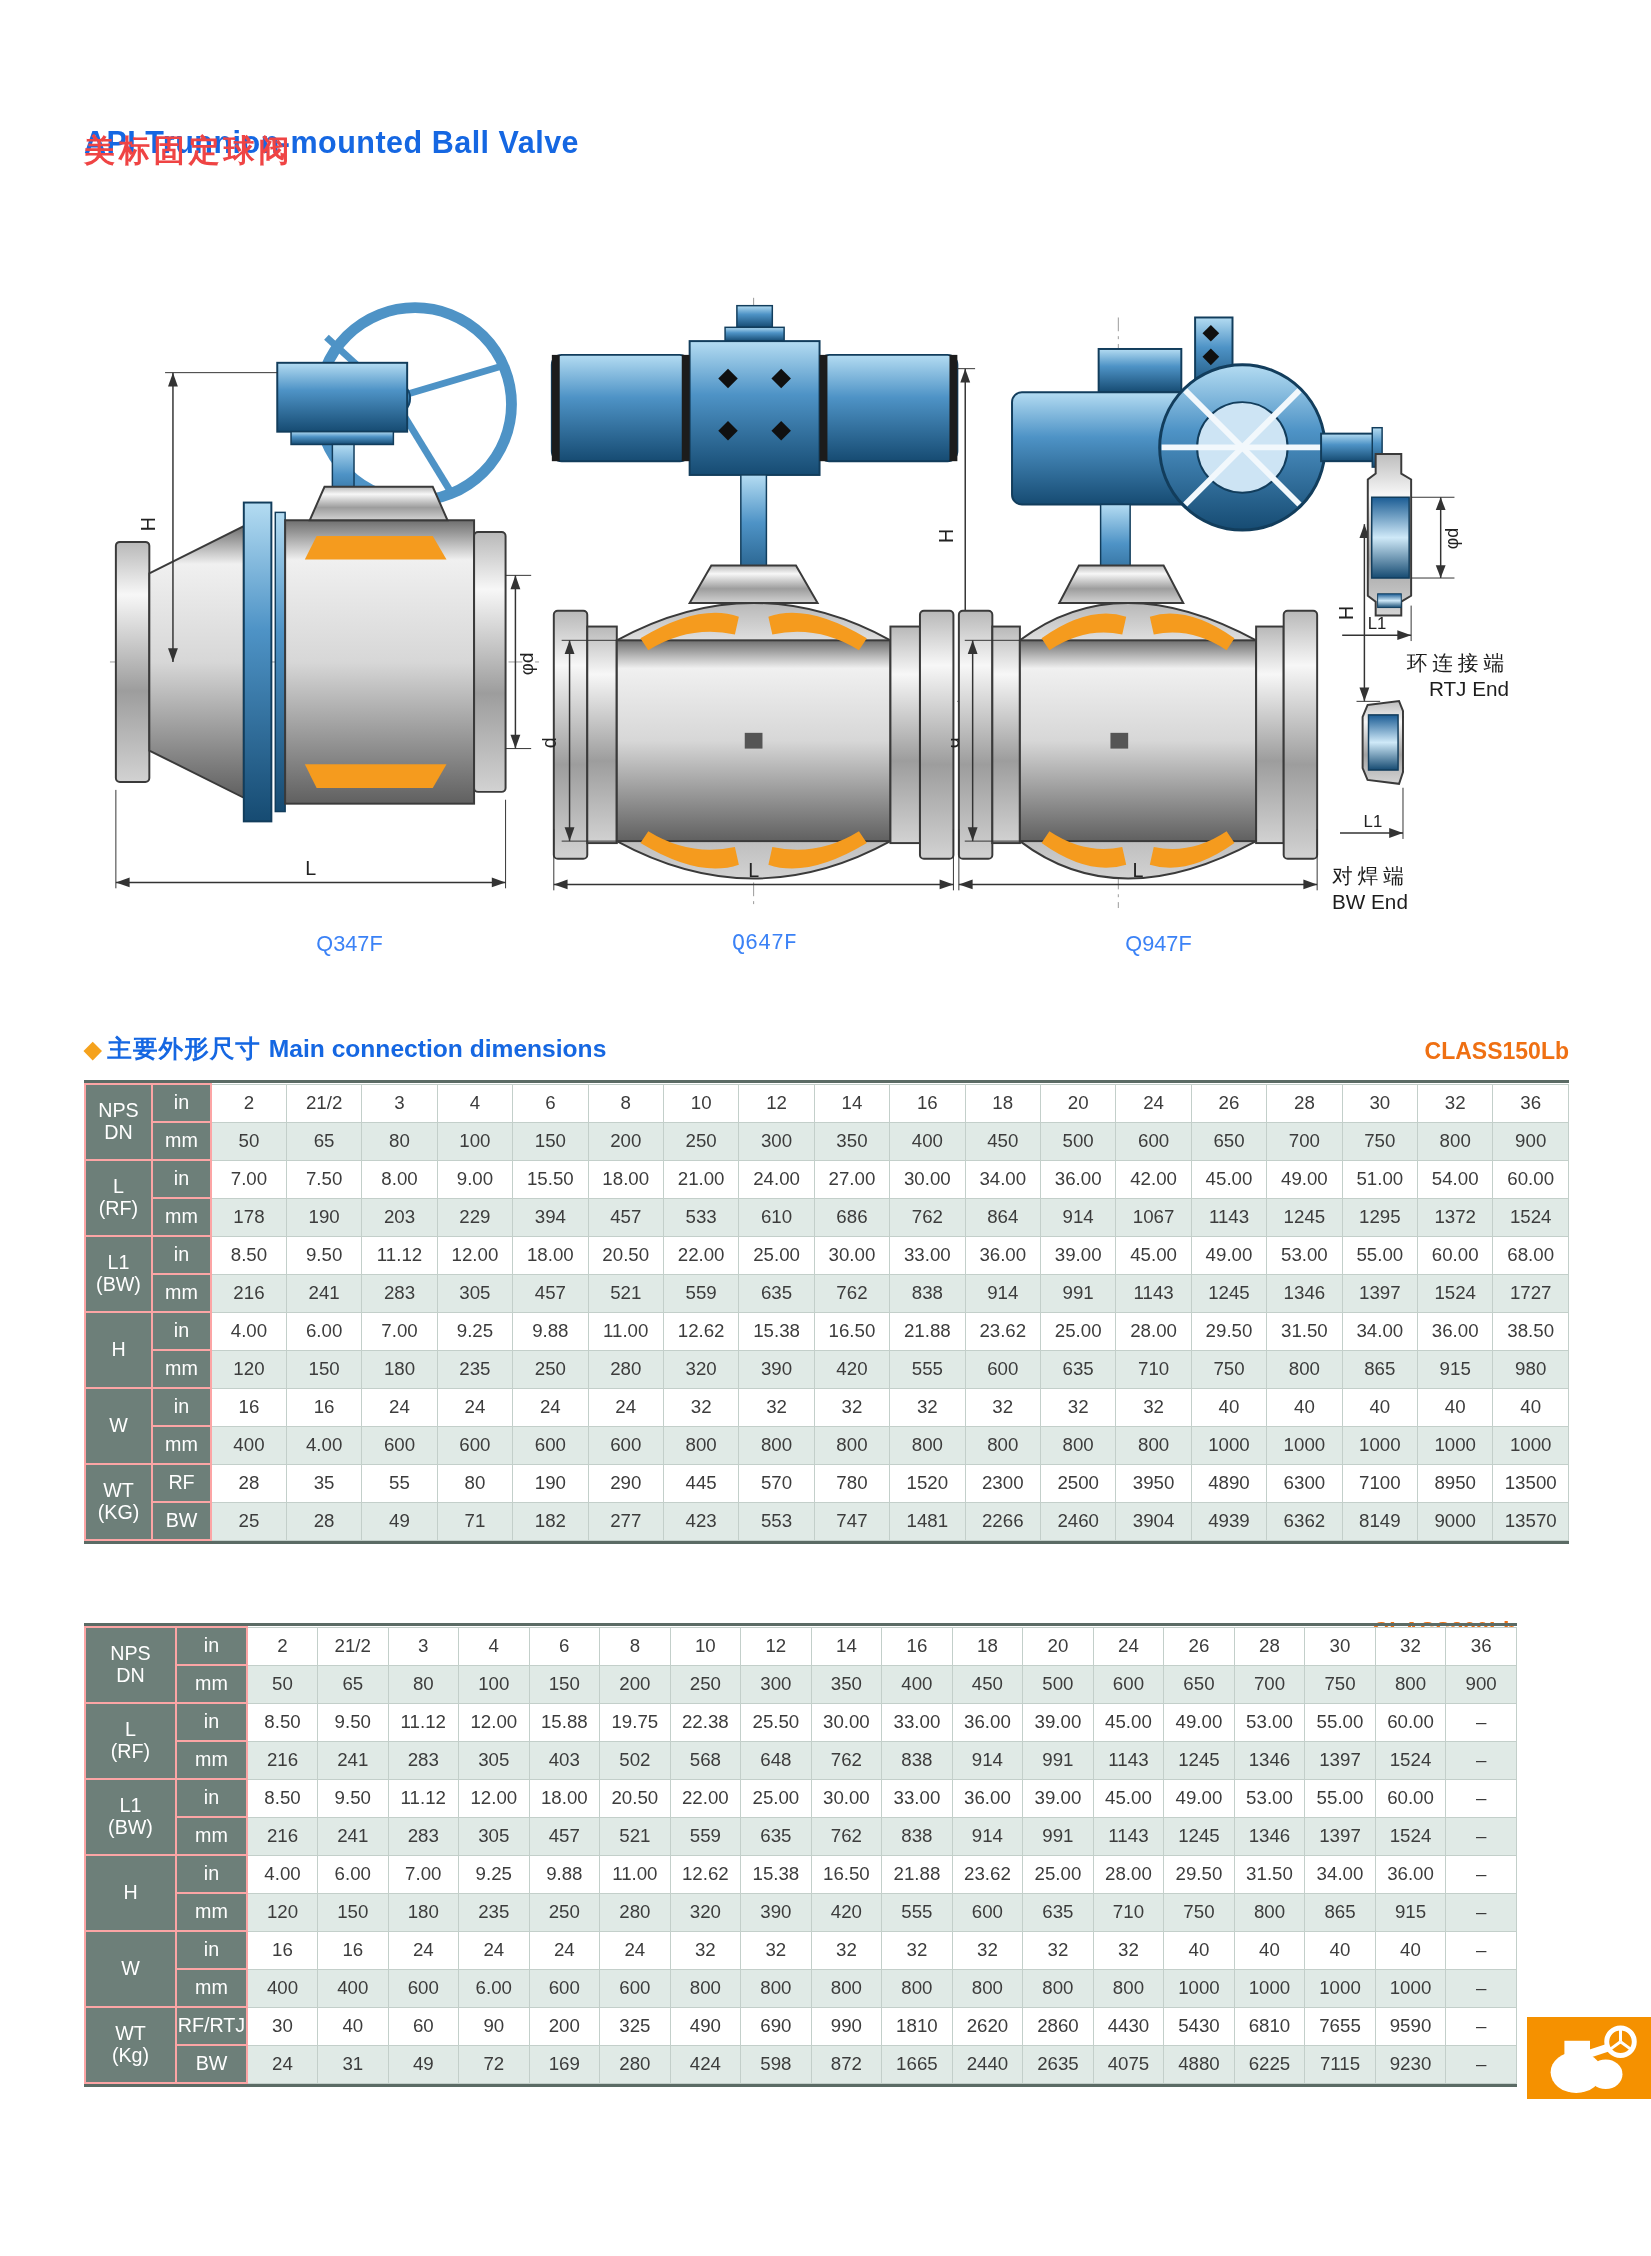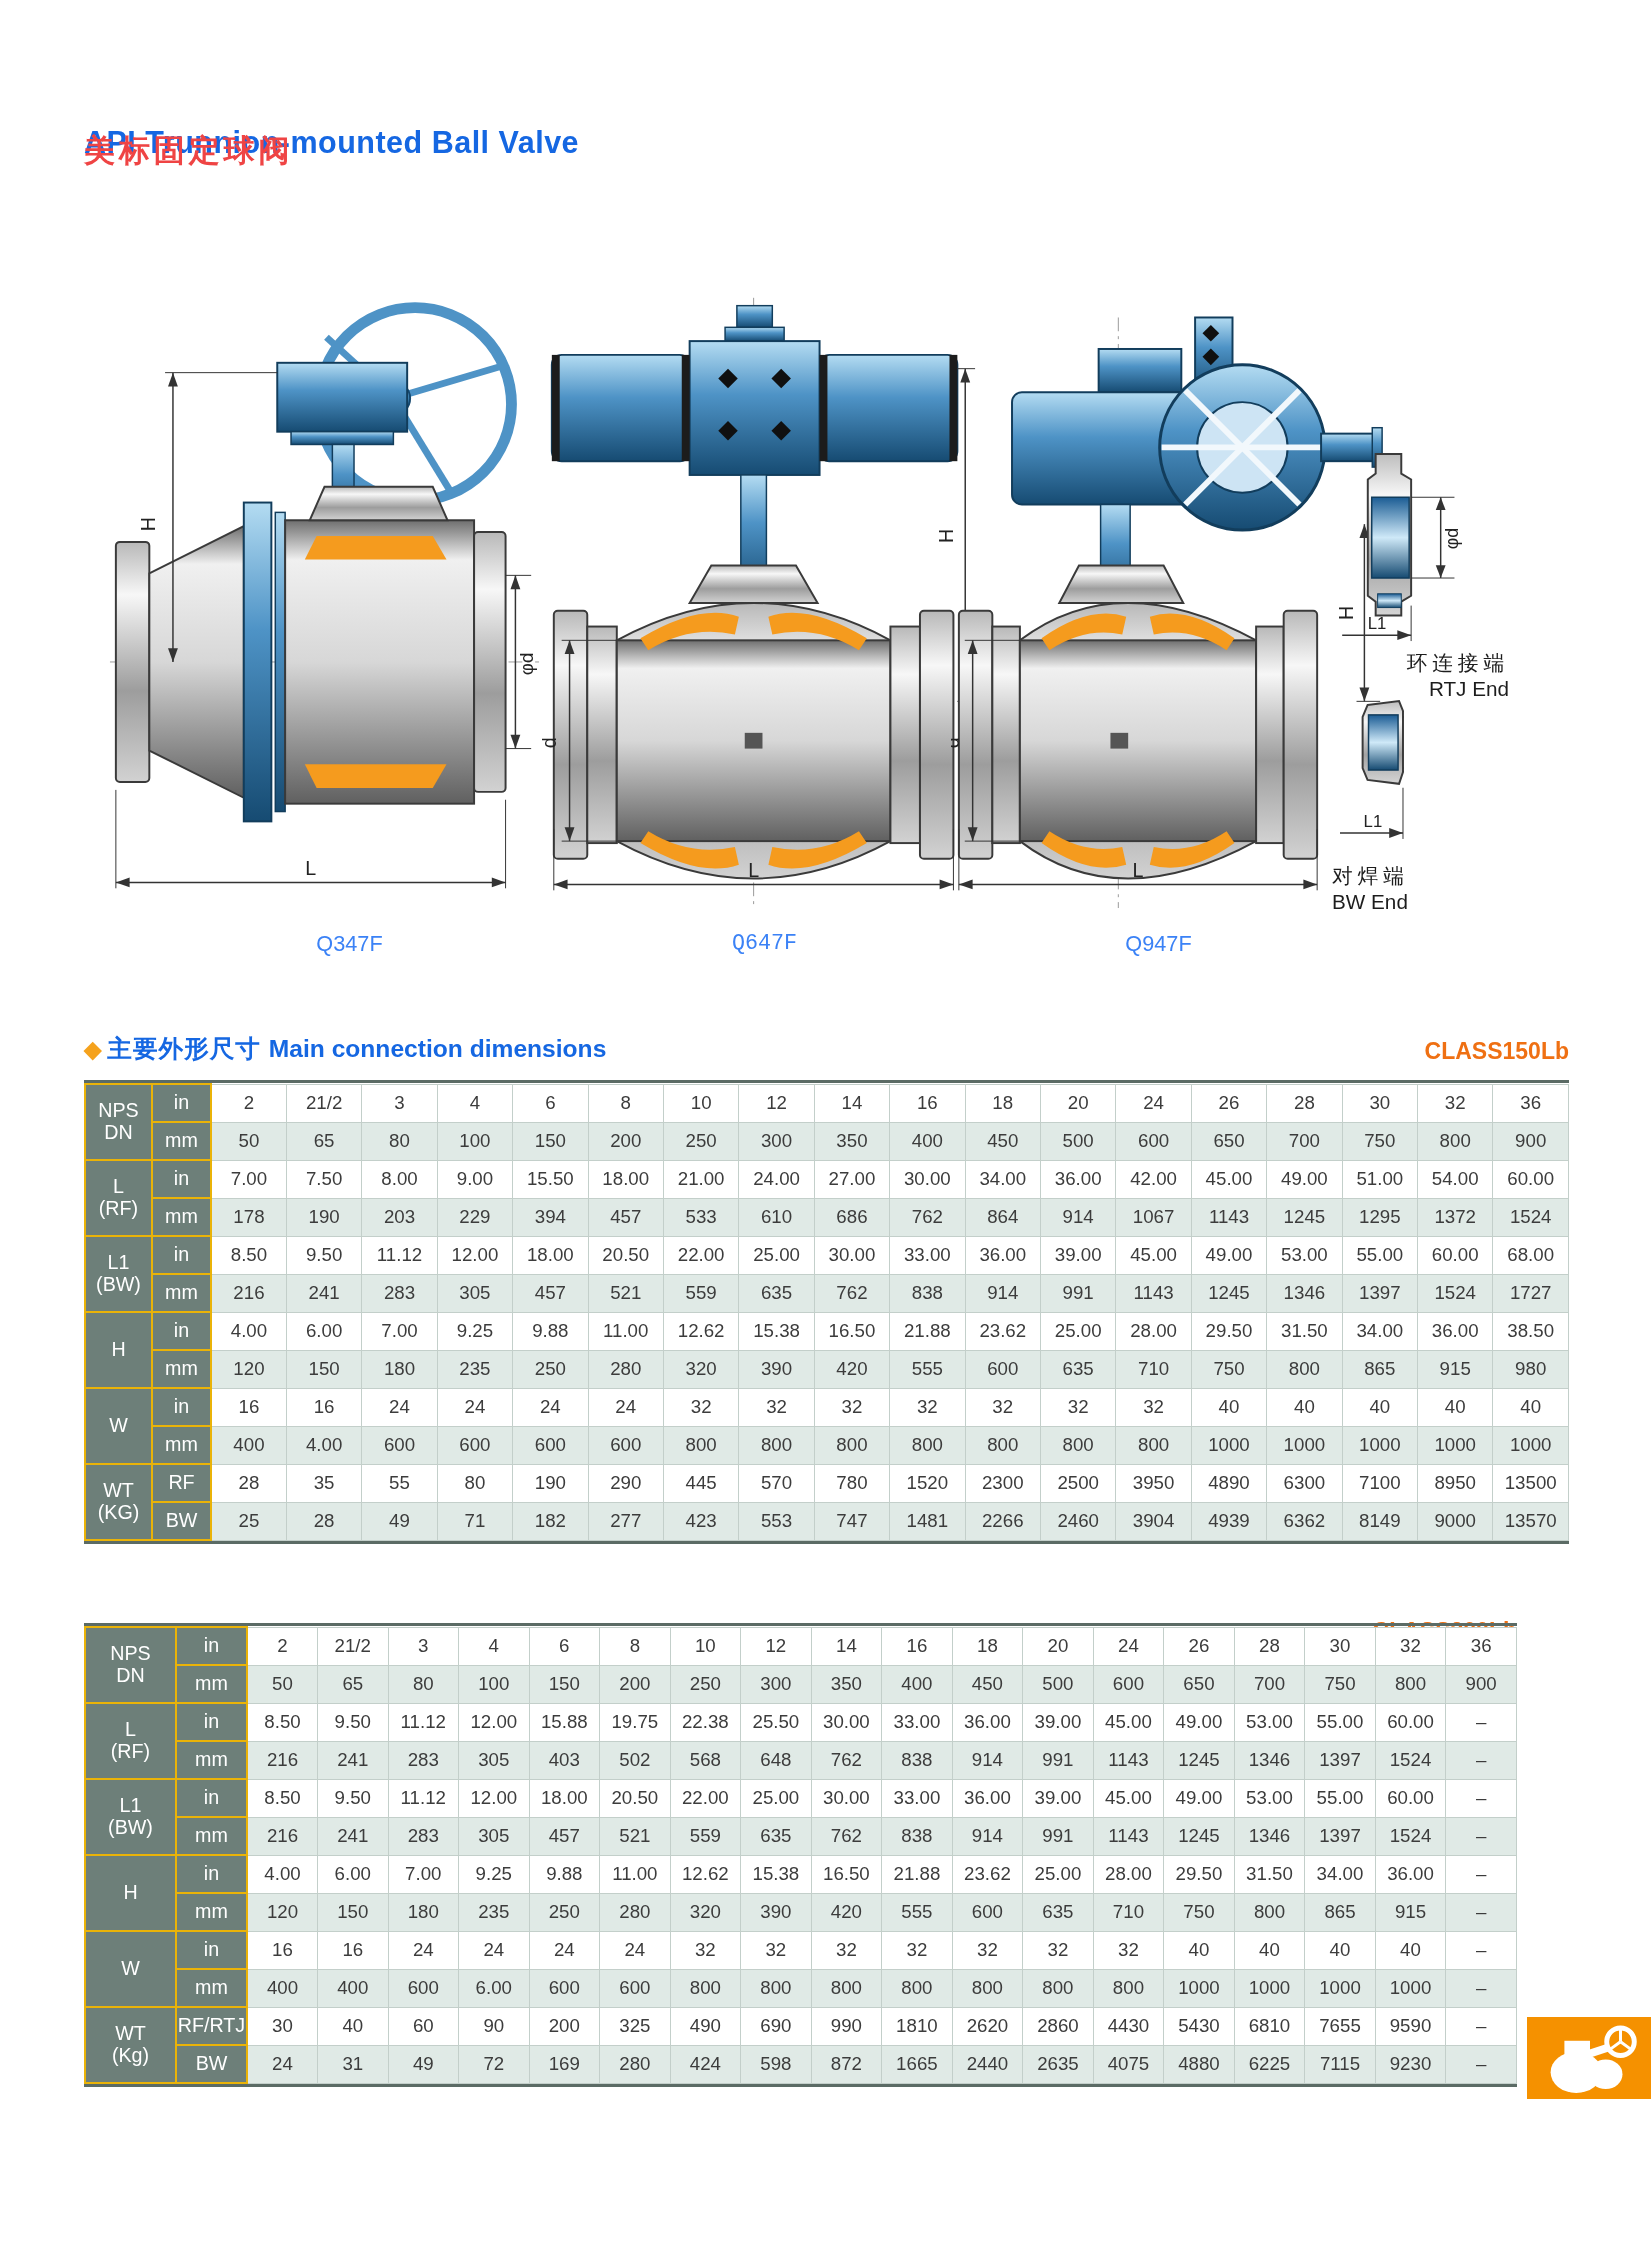--- a/index.html
+++ b/index.html
@@ -46,21 +46,21 @@
   .tbl-wrap { border-top:3.9px solid #5b6b65; border-bottom:3.9px solid #5b6b65; }
   #wrap150 { left:84px; top:1080px; width:1485px; }
   #wrap300 { left:84px; top:1623px; width:1433px; }
 
   table.dims { border-collapse:collapse; table-layout:fixed; width:100%; }
   table.dims th, table.dims td {
     height:38px; text-align:center; vertical-align:middle;
   }
   table.dims th.lbl, table.dims th.unit {
     background:#6d7f79; color:#ffffff; font-weight:normal;
-    border:2px solid #eab308; font-size:19.7px; line-height:21.7px;
+    border:2px solid #fca5a5; font-size:19.7px; line-height:21.7px;
   }
   table.dims td {
     border:1px solid #c3cfca; background:#ffffff;
     font-size:18.7px; color:#3c3c3c;
   }
   table.dims tr.shade td { background:#e0eae6; }
 
   
   svg text { font-family:"Liberation Sans", sans-serif; }
 

